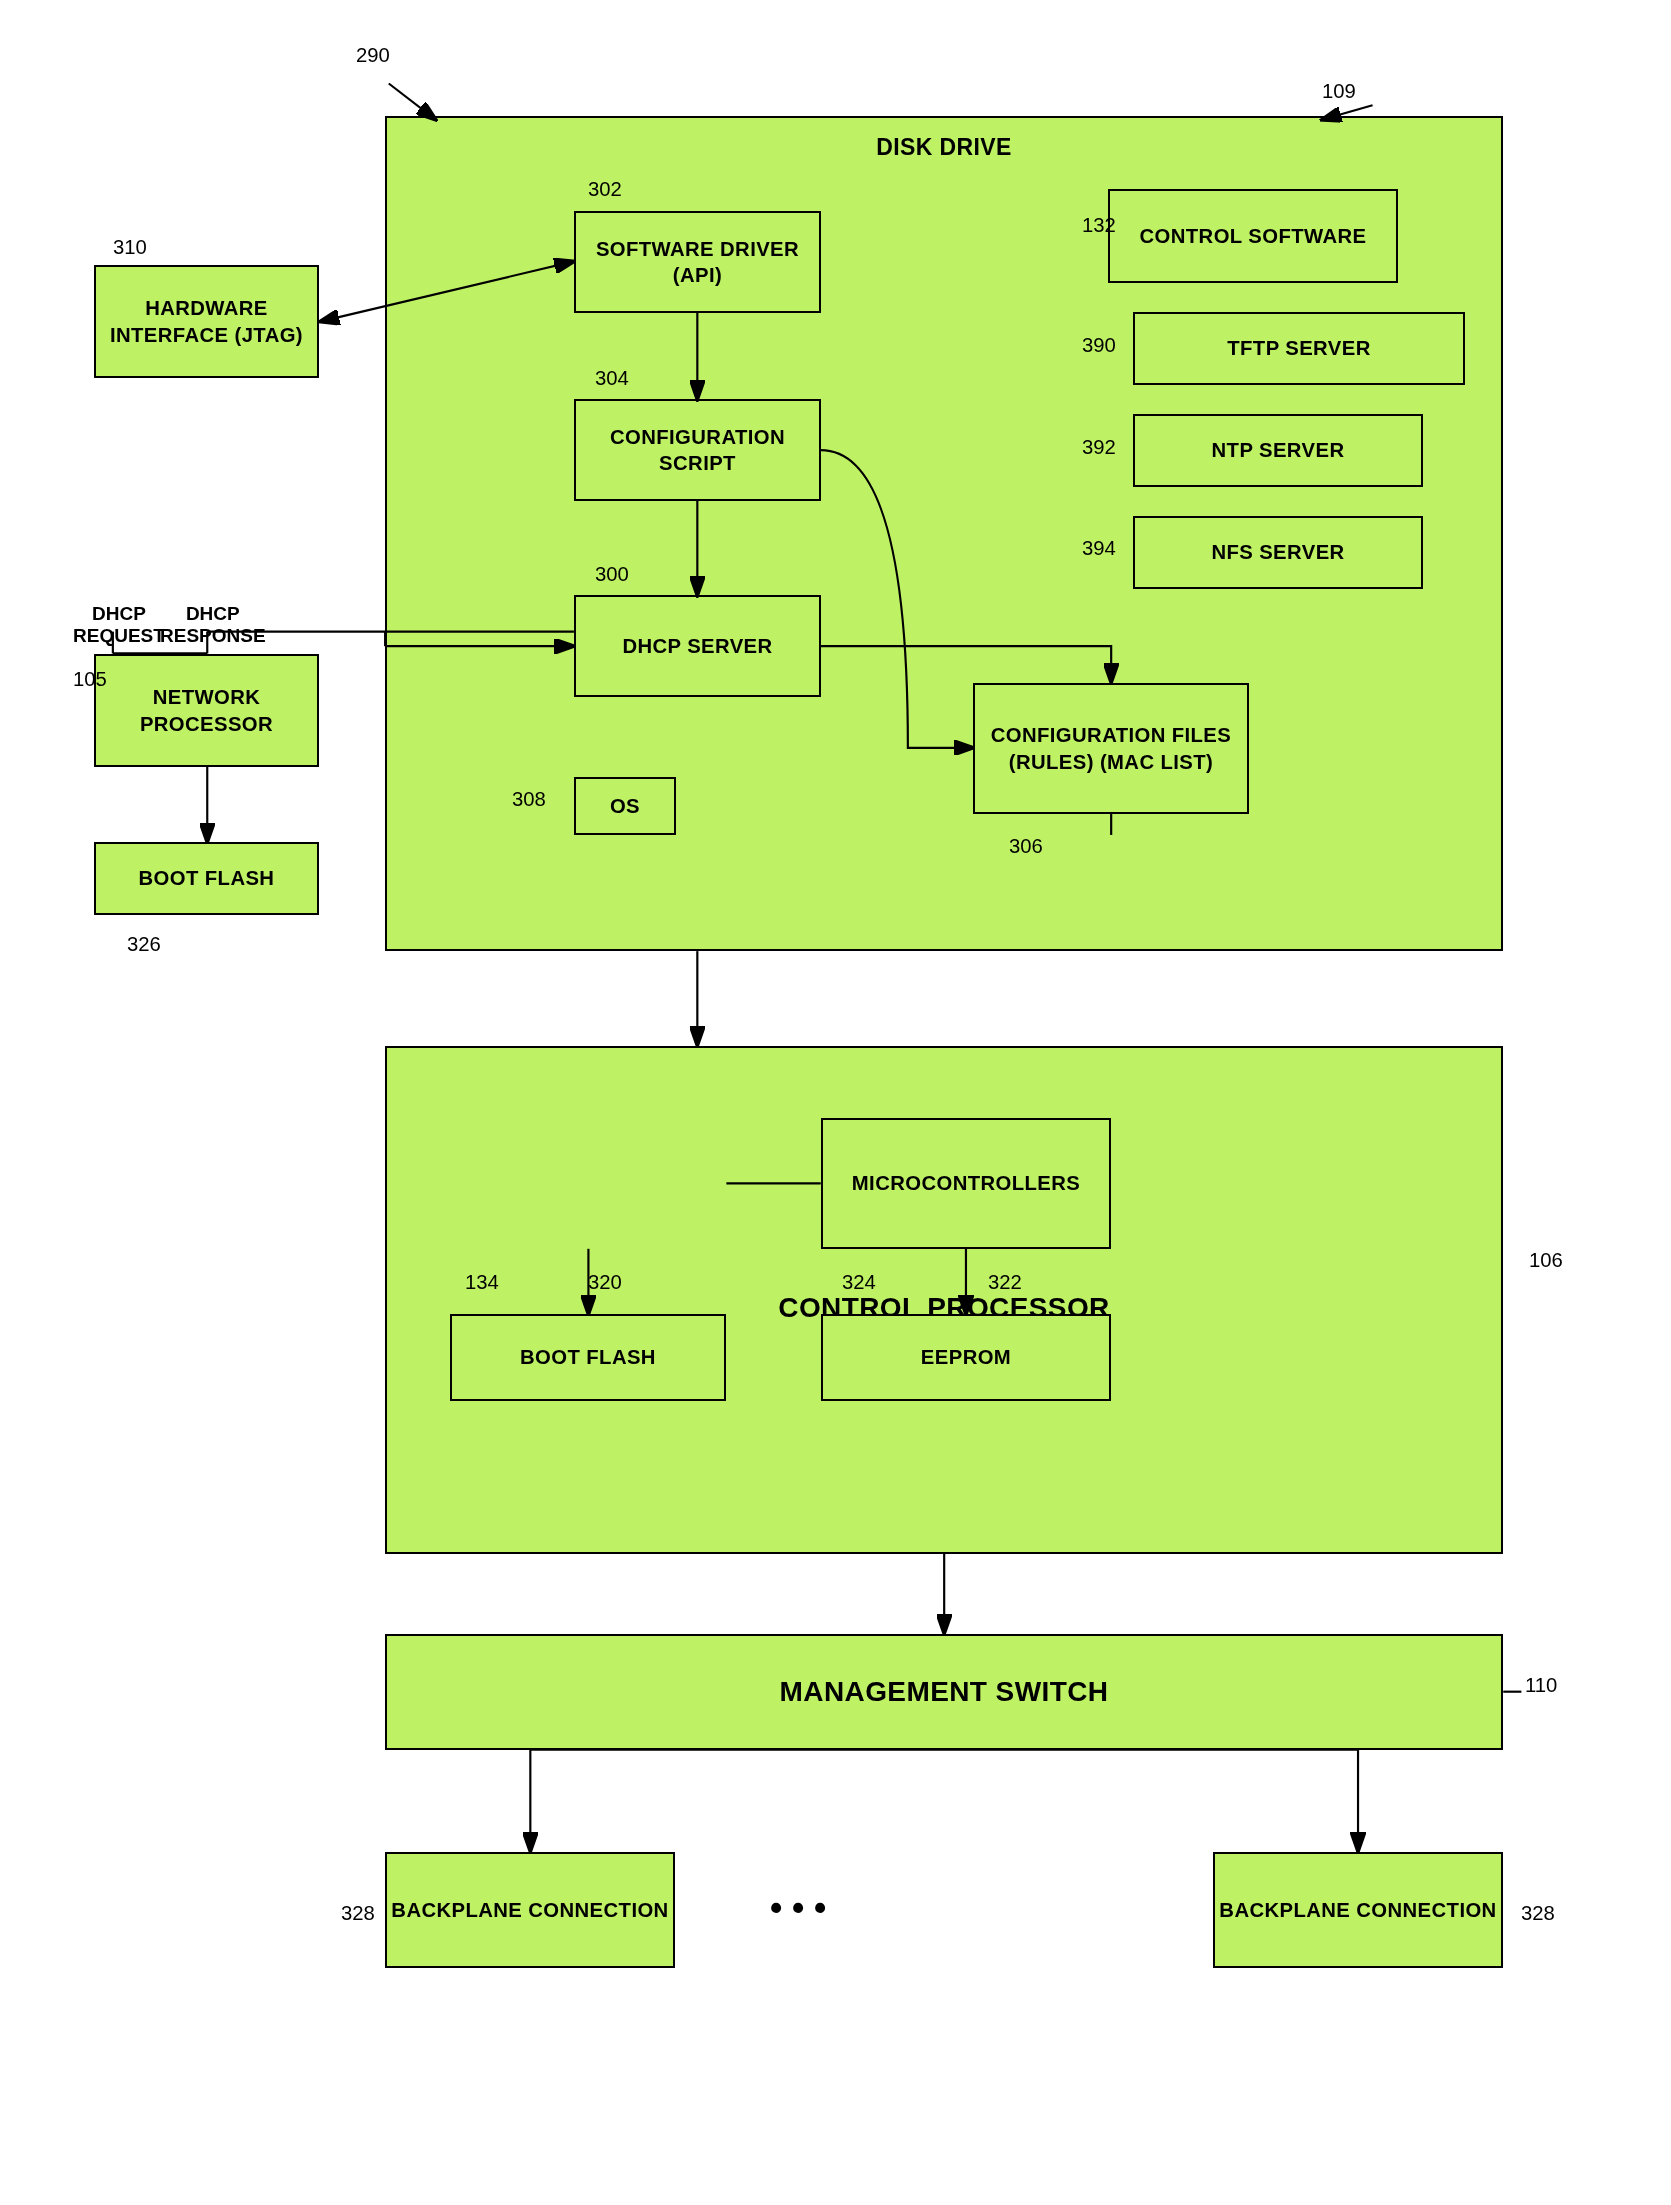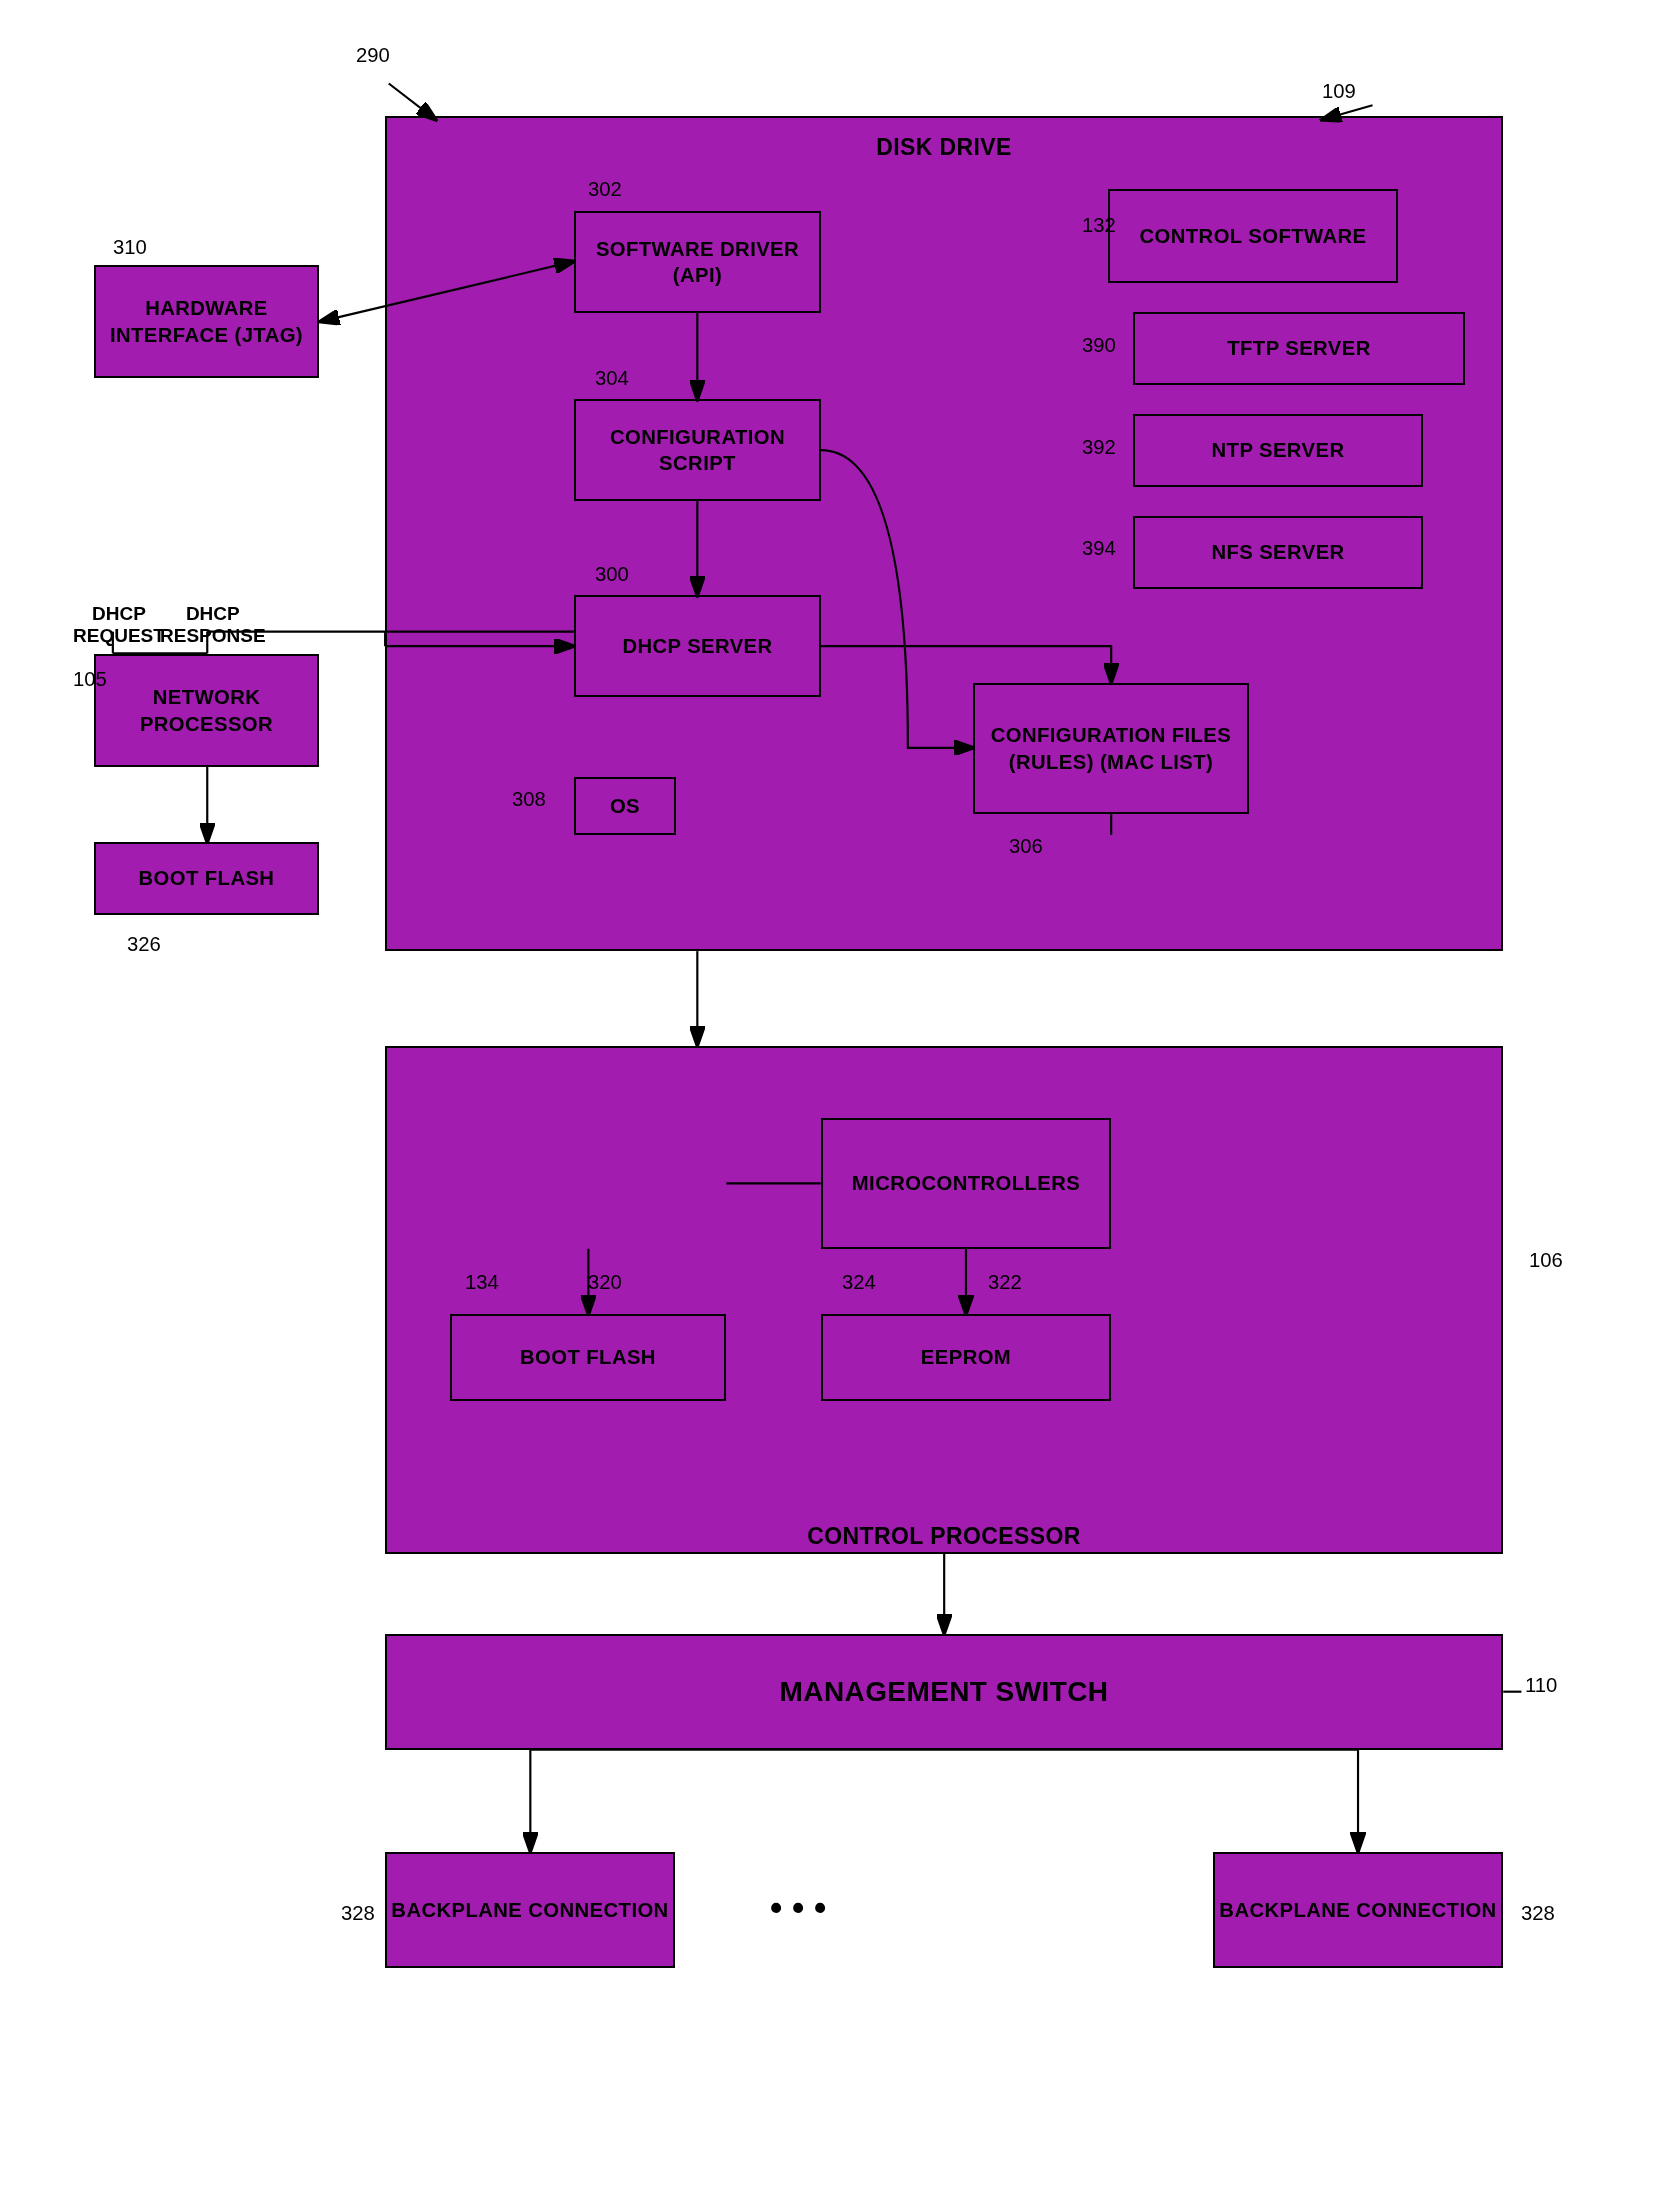--- a/index.html
+++ b/index.html
@@ -13,21 +13,21 @@
     }
     .diagram {
       position: absolute;
       top: 0; left: 0;
       width: 100%;
       height: 100%;
     }
     .box {
       position: absolute;
       border: 2.2px solid #000;
-      background: #a21caf;
+      background: #bef264;
       display: flex;
       align-items: center;
       justify-content: center;
       text-align: center;
       font-size: 20.3px;
       font-weight: bold;
       letter-spacing: 0.4px;
       line-height: 1.3;
     }
     .label {
@@ -136,21 +136,21 @@
   <span class="ref-num" style="left:73px; top:668px;">105</span>
 
   <div class="box" style="left:94px; top:842px; width:225px; height:73px;">
     <span>BOOT FLASH</span>
   </div>
   <span class="ref-num" style="left:127px; top:933px;">326</span>
 
   <span class="label" style="left:73px; top:603px; font-size:19px; font-weight:bold;">DHCP<br>REQUEST</span>
   <span class="label" style="left:160px; top:603px; font-size:19px; font-weight:bold;">DHCP<br>RESPONSE</span>
 
-  <div class="box" style="left:385px; top:1046px; width:1118px; height:508px; font-size:23px; align-items:flex-end; justify-content:center; padding-top:17px;">
+  <div class="box" style="left:385px; top:1046px; width:1118px; height:508px; font-size:28px; align-items:center; justify-content:center; padding-top:17px;">
     <span>CONTROL PROCESSOR</span>
   </div>
   <span class="ref-num" style="left:1529px; top:1249px;">106</span>
 
   <span class="ref-num" style="left:465px; top:1271px;">134</span>
   <span class="ref-num" style="left:588px; top:1271px;">320</span>
 
   <div class="box" style="left:821px; top:1118px; width:290px; height:131px;">
     <span>MICROCONTROLLERS</span>
   </div>

